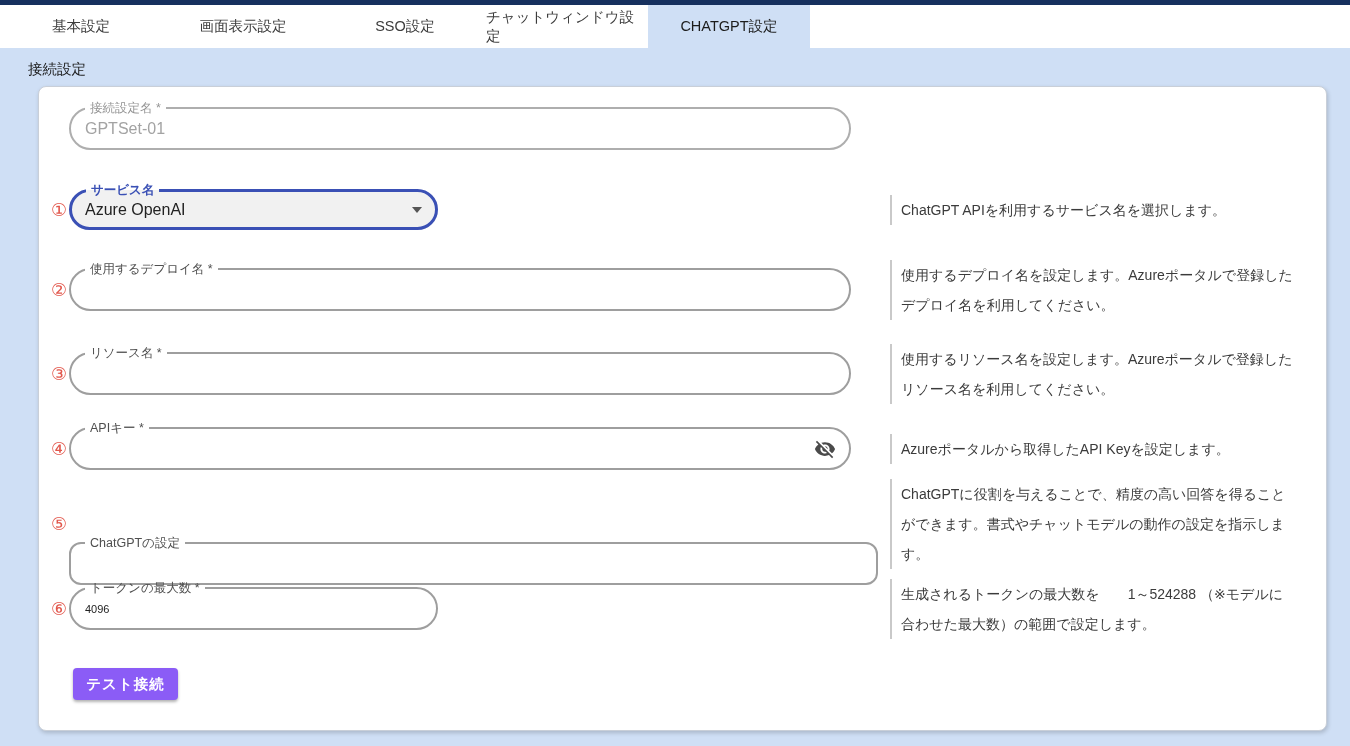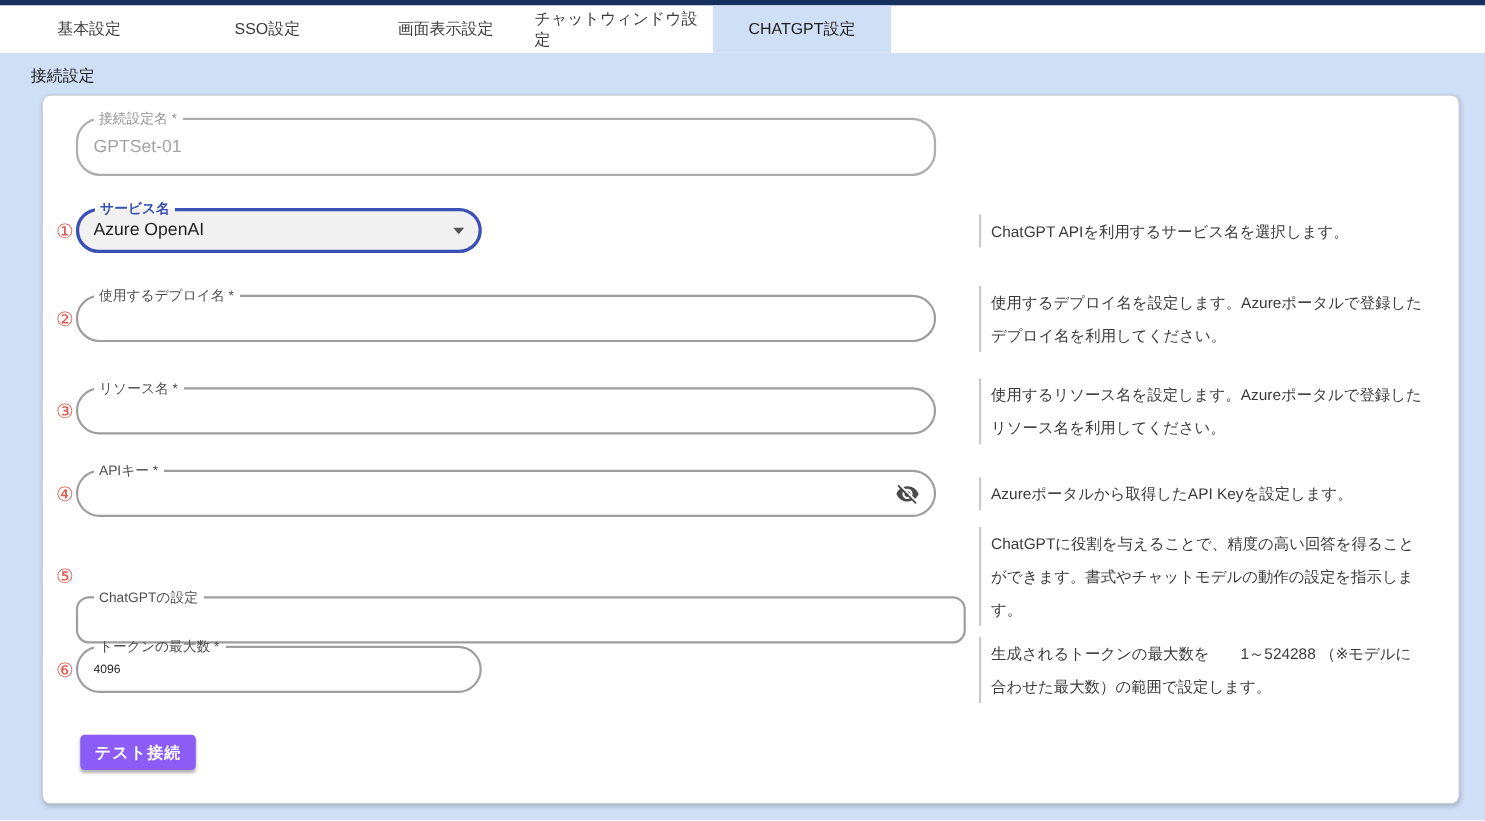--- a/index.html
+++ b/index.html
@@ -72,31 +72,31 @@
     font-family:"Liberation Sans","DejaVu Sans",sans-serif; }
 </style>
 </head>
 <body>
 
 <div class="page">
   <div class="topbar"></div>
 
   <div class="tabrow">
     <div class="tab">基本設定</div>
+    <div class="tab">画面表示設定</div>
     <div class="tab">SSO設定</div>
-    <div class="tab">画面表示設定</div>
     <div class="tab">チャットウィンドウ設定</div>
     <div class="tab active">CHATGPT設定</div>
   </div>
 
   <div class="section-title">接続設定</div>
 
   <div class="card">
 
-    <div class="tfield disabled" style="left:30px; top:21px; width:782px; height:52px;">
+    <div class="tfield disabled" style="left:30px; top:21px; width:782px; height:42px;">
       <div class="fill"></div>
       <fieldset>
         <legend><span>接続設定名 *</span></legend>
       </fieldset>
       <div class="val">GPTSet-01</div>
     </div>
 
     <div class="fnum" style="left:8px; top:103px; height:40px;">①</div>
     <div class="tfield select" style="left:30px; top:103px; width:369px; height:40px;">
       <div class="fill"></div>

